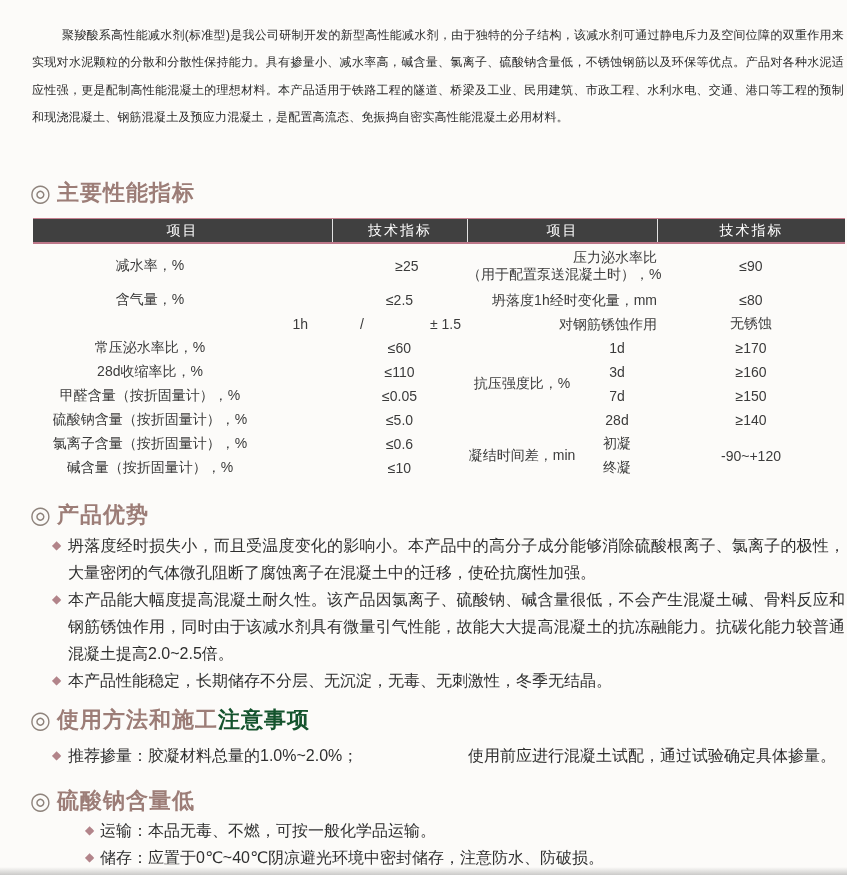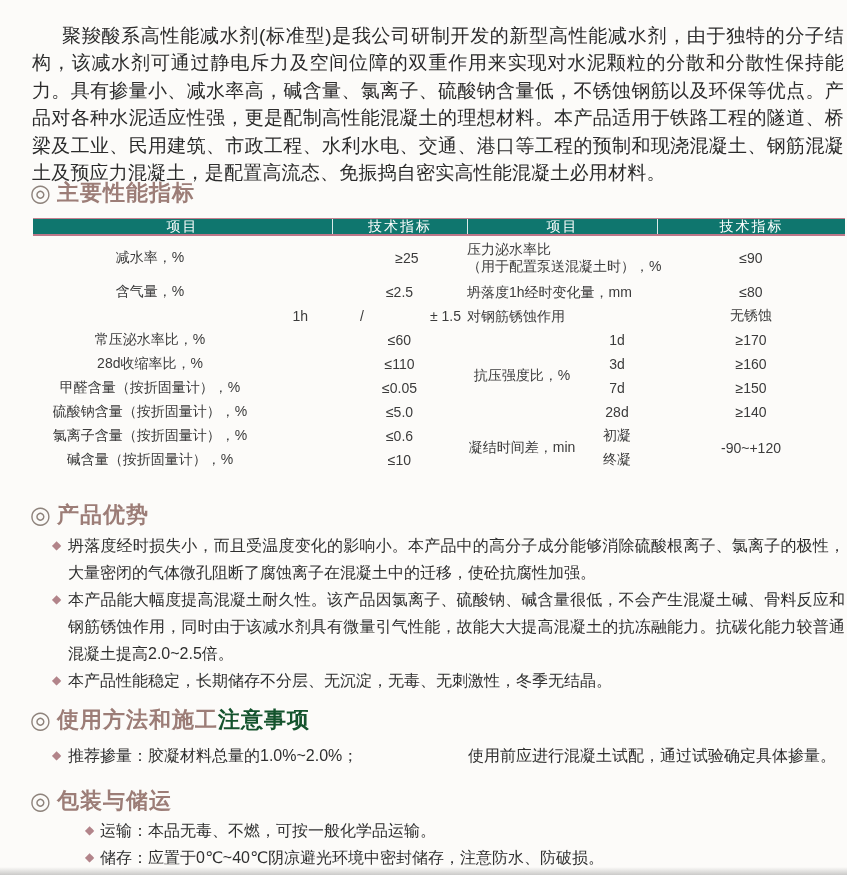--- a/index.html
+++ b/index.html
@@ -5,61 +5,61 @@
   html,body{margin:0;padding:0;}
   body{
     width:847px;height:875px;position:relative;overflow:hidden;
     background:#fcfbf9;
     font-family:"Liberation Sans","DejaVu Sans",sans-serif;
     color:#2d2d2d;
   }
   
   .intro{
     position:absolute;left:32px;top:22px;width:812px;margin:0;
-    font-size:19px;line-height:27.4px;text-indent:30px;
+    font-size:12px;line-height:27.4px;text-indent:30px;
     text-align:justify;color:#2b2b2b;letter-spacing:0.2px;
   }
   
   .heading{
     position:absolute;left:30px;margin:0;white-space:nowrap;
     font-size:22px;font-weight:bold;color:#9c7d77;letter-spacing:1px;
     display:flex;align-items:center;
   }
   .heading .marker{
     font-weight:normal;font-size:24px;color:#8e837c;margin-right:5px;line-height:1;
   }
   .heading .t-light{color:#14532d;}
   .h-perf{top:178px;}
   .h-adv{top:500px;}
   .h-usage{top:705px;}
   .h-pack{top:786px;}
 
   
   .ptable{position:absolute;left:33px;top:218px;width:812px;font-size:14px;color:#3b3b3b;}
   .thead{
-    display:flex;height:18px;background:#0f766e;color:#fff;
+    display:flex;height:26px;background:#404040;color:#fff;
     border-top:1px solid #c5808f;border-bottom:2px solid #bd7789;box-sizing:border-box;
   }
   .th{display:flex;align-items:center;justify-content:center;box-sizing:border-box;letter-spacing:2px;}
   .th.c2,.th.c3,.th.c4{border-left:1px solid rgba(255,255,255,0.85);}
   .c1{width:299px;} .c2{width:135px;} .c3{width:190px;} .c4{width:188px;}
   .tbody{display:flex;}
   .tleft{width:434px;}
   .tright{width:378px;}
   .lrow{display:flex;height:24px;align-items:center;}
   .lrow.tall{height:44px;gap:48px;}
   .litem{width:299px;display:flex;justify-content:flex-start;position:relative;align-items:center;}
   .litem .zone{display:block;width:234px;text-align:center;}
   .litem .time{position:absolute;right:24px;margin-left:33px;}
   .lval{width:135px;text-align:center;position:relative;}
   .lval .slash{position:absolute;left:28px;top:50%;transform:translateY(-50%);}
   .lval .pmval{position:absolute;right:6px;top:50%;transform:translateY(-50%);}
   .rrow{display:flex;height:24px;align-items:center;}
   .rrow.tall{height:44px;}
-  .ritem{width:190px;text-align:left;white-space:nowrap;line-height:17px;}
+  .ritem{width:190px;text-align:right;white-space:nowrap;line-height:17px;}
   .ritem.two{display:flex;flex-direction:column;justify-content:center;}
   .rval{width:188px;text-align:center;}
   .rgroup{display:flex;}
   .rgroup.strength{height:96px;}
   .rgroup.setting{height:48px;}
   .glabel{width:110px;display:flex;align-items:center;justify-content:center;white-space:nowrap;}
   .gsub{width:80px;display:flex;flex-direction:column;}
   .gsub .gcell{height:24px;display:flex;align-items:center;justify-content:center;}
   .gvals{width:188px;display:flex;flex-direction:column;}
   .gvals .gcell{height:24px;display:flex;align-items:center;justify-content:center;}
@@ -240,21 +240,21 @@
   </h2>
 
   <div class="bullet b-usage">
     <span class="diamond">◆</span>
     <span>推荐掺量：胶凝材料总量的1.0%~2.0%；</span>
     <span class="note">使用前应进行混凝土试配，通过试验确定具体掺量。</span>
   </div>
 
   <h2 class="heading h-pack">
     <span class="marker">◎</span>
-    <span>包装与储运</span>
+    <span>硫酸钠含量低</span>
   </h2>
 
   <div class="bullet b-pack1">
     <span class="diamond">◆</span>
     <span>运输：本品无毒、不燃，可按一般化学品运输。</span>
   </div>
   <div class="bullet b-pack2">
     <span class="diamond">◆</span>
     <span>储存：应置于0℃~40℃阴凉避光环境中密封储存，注意防水、防破损。</span>
   </div>

